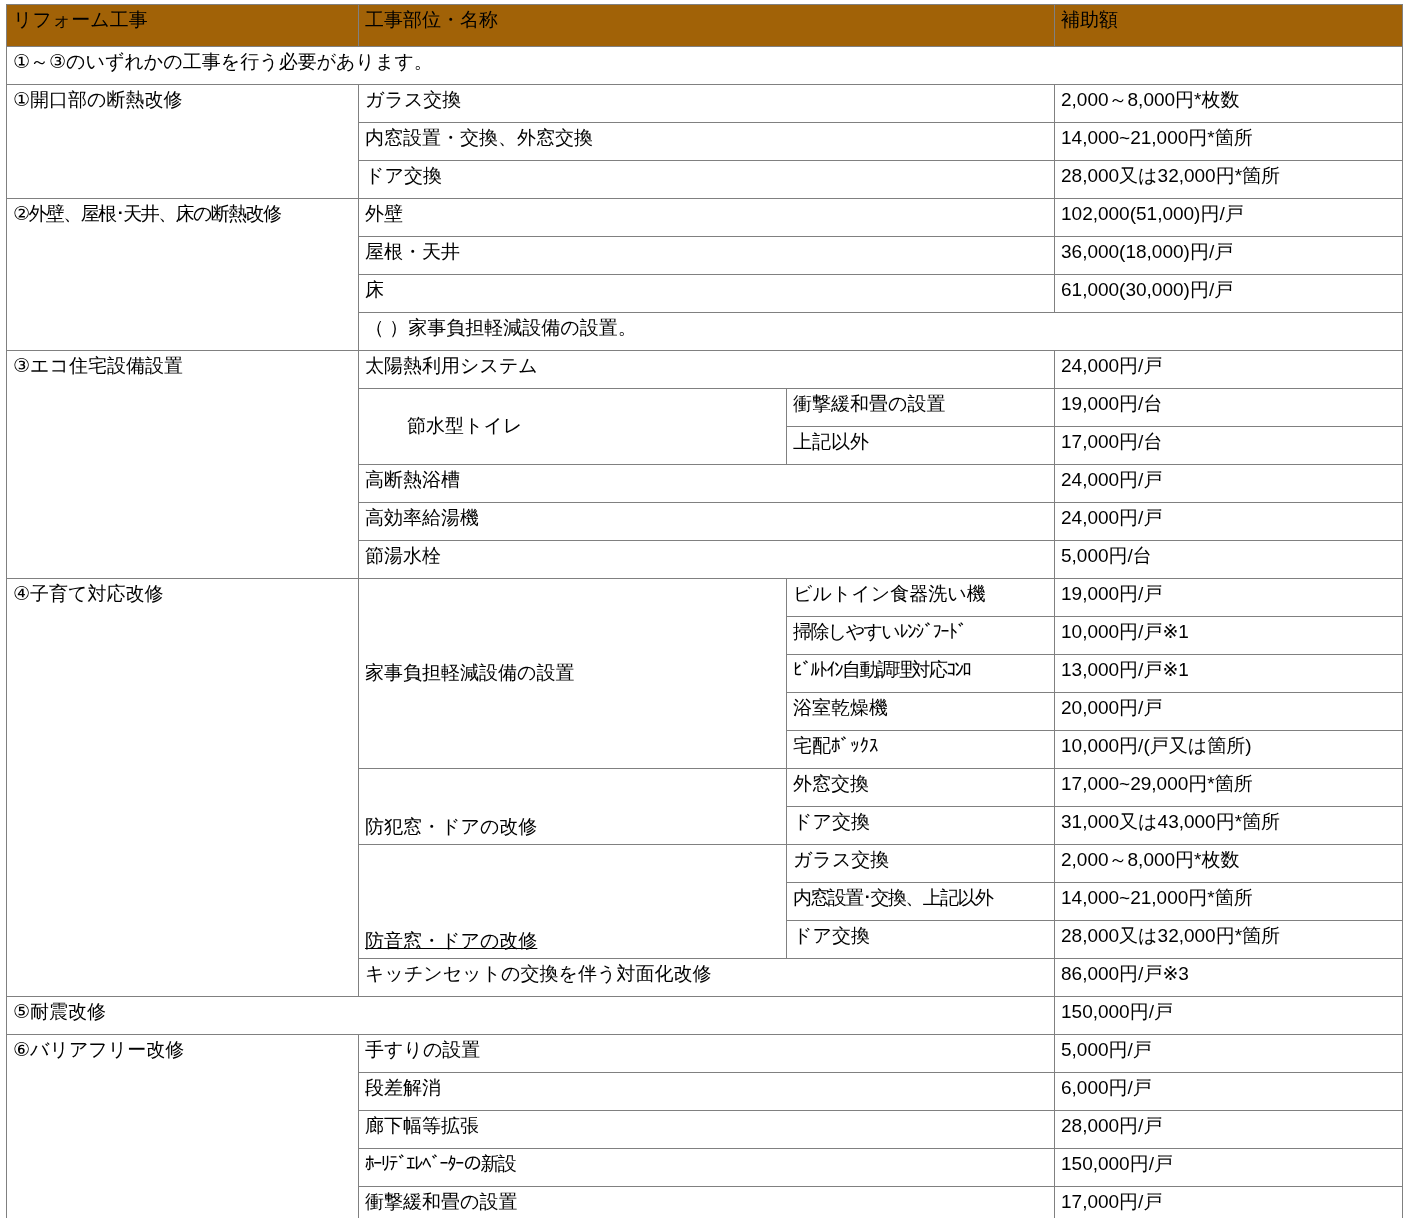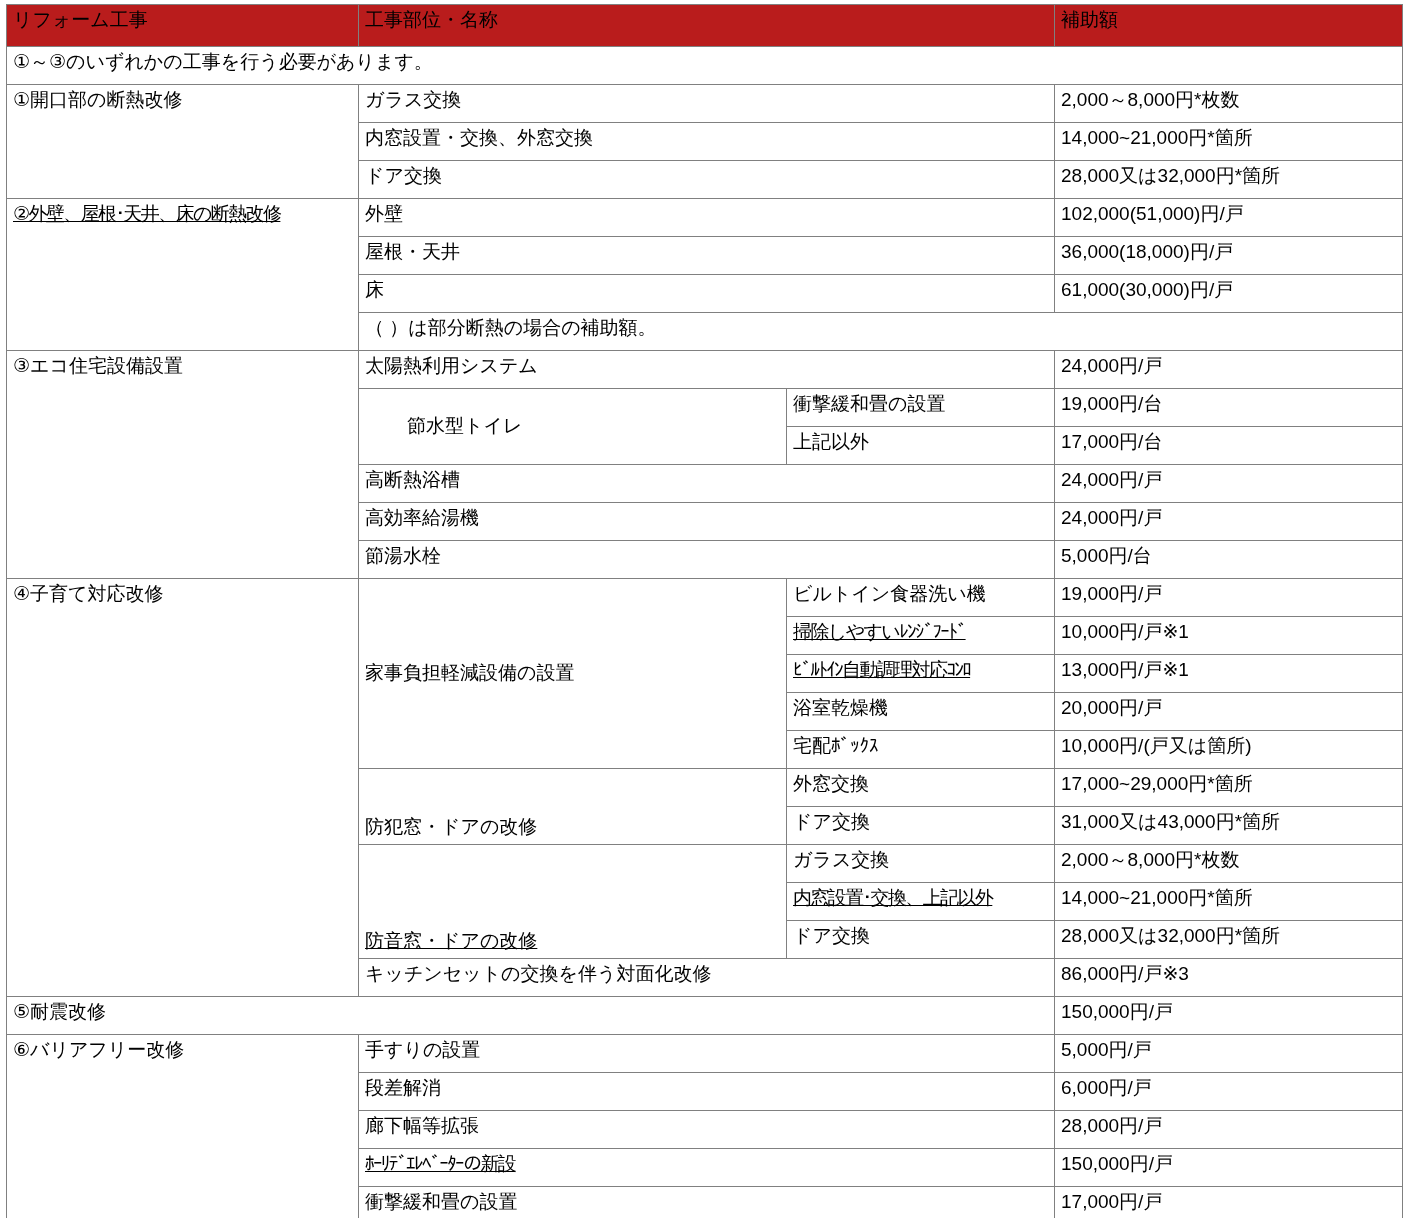--- a/index.html
+++ b/index.html
@@ -35,33 +35,32 @@
   table.subsidy th, table.subsidy td {
     border: 1px solid #808080;
     padding: 5px 6px 6px 6px;
     vertical-align: top;
     text-align: left;
     font-weight: normal;
     white-space: nowrap;
     overflow: hidden;
   }
   table.subsidy thead th {
-    background: #b91c1c;
+    background: #a16207;
     height: 30px;
     font-weight: normal;
   }
   td.head-cell {
     vertical-align: bottom;
   }
   td.note-row {
     vertical-align: middle;
   }
   .tight {
     letter-spacing: -1.6px;
-    text-decoration: underline;
   }
   .pad-left {
     padding-left: 18px;
   }
   tr.rowh td { height: 26px; }
 </style>
 </head>
 <body>
 
 <div class="page">
@@ -106,21 +105,21 @@
       </tr>
       <tr class="rowh">
         <td colspan="2">屋根・天井</td>
         <td>36,000(18,000)円/戸</td>
       </tr>
       <tr class="rowh">
         <td colspan="2">床</td>
         <td>61,000(30,000)円/戸</td>
       </tr>
       <tr class="rowh">
-        <td class="pad-left" colspan="3">（ ）は部分断熱の場合の補助額。</td>
+        <td class="pad-left" colspan="3">（ ）家事負担軽減設備の設置。</td>
       </tr>
 
       <tr class="rowh">
         <td class="head-cell" rowspan="6">③エコ住宅設備設置</td>
         <td colspan="2">太陽熱利用システム</td>
         <td>24,000円/戸</td>
       </tr>
       <tr class="rowh">
         <td rowspan="2" style="vertical-align:middle;padding-left:48px;">節水型トイレ</td>
         <td>衝撃緩和畳の設置</td>

